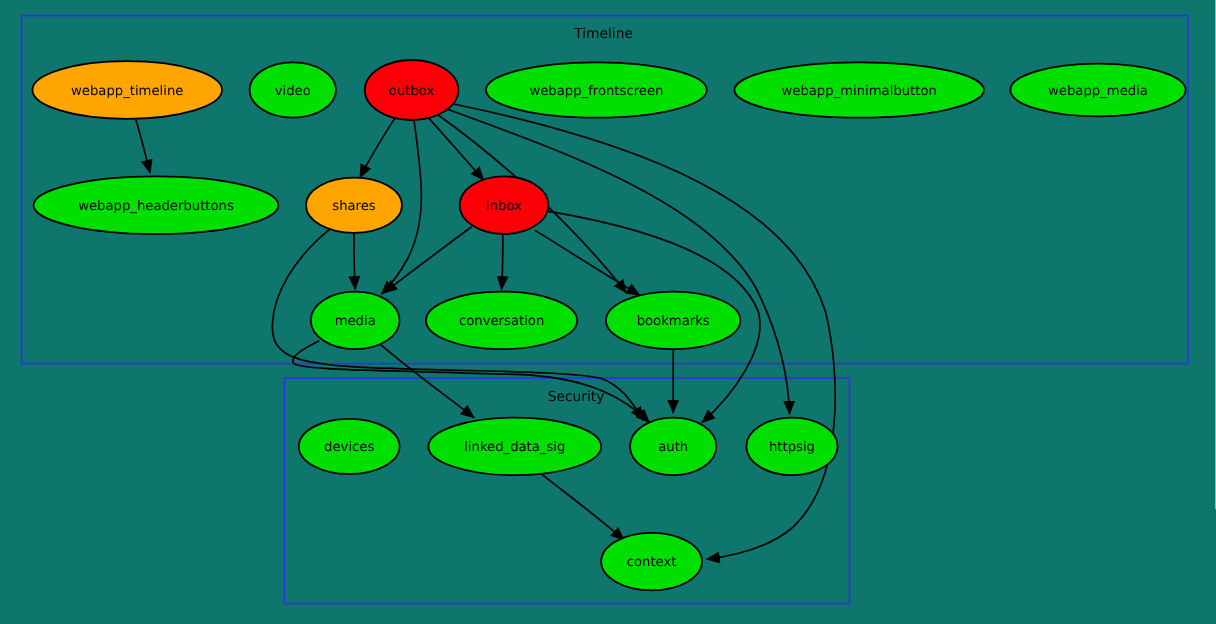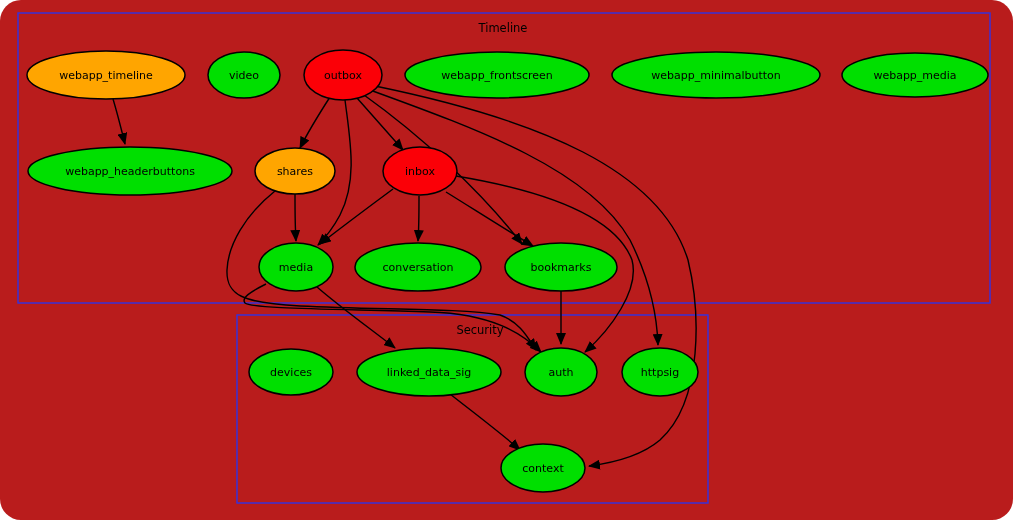--- a/index.html
+++ b/index.html
@@ -1,22 +1,21 @@
 <!DOCTYPE html>
 <html><head>
 <meta charset="utf-8">
 <style>
   html,body{margin:0;padding:0;background:#ffffff;}
   .stage{
     position:relative;
     width:1013px;height:520px;
-    background:#b91c1c;
+    background:#0f766e;
     font-family:"DejaVu Sans", sans-serif;
     overflow:hidden;
-    border-radius:21px;
   }
   svg text{
     font-family:"DejaVu Sans", sans-serif;
     fill:#000000;
   }
   .node-label{font-size:11px;}
   .cluster-label{font-size:11.5px;}
 </style>
 </head>
 <body>

